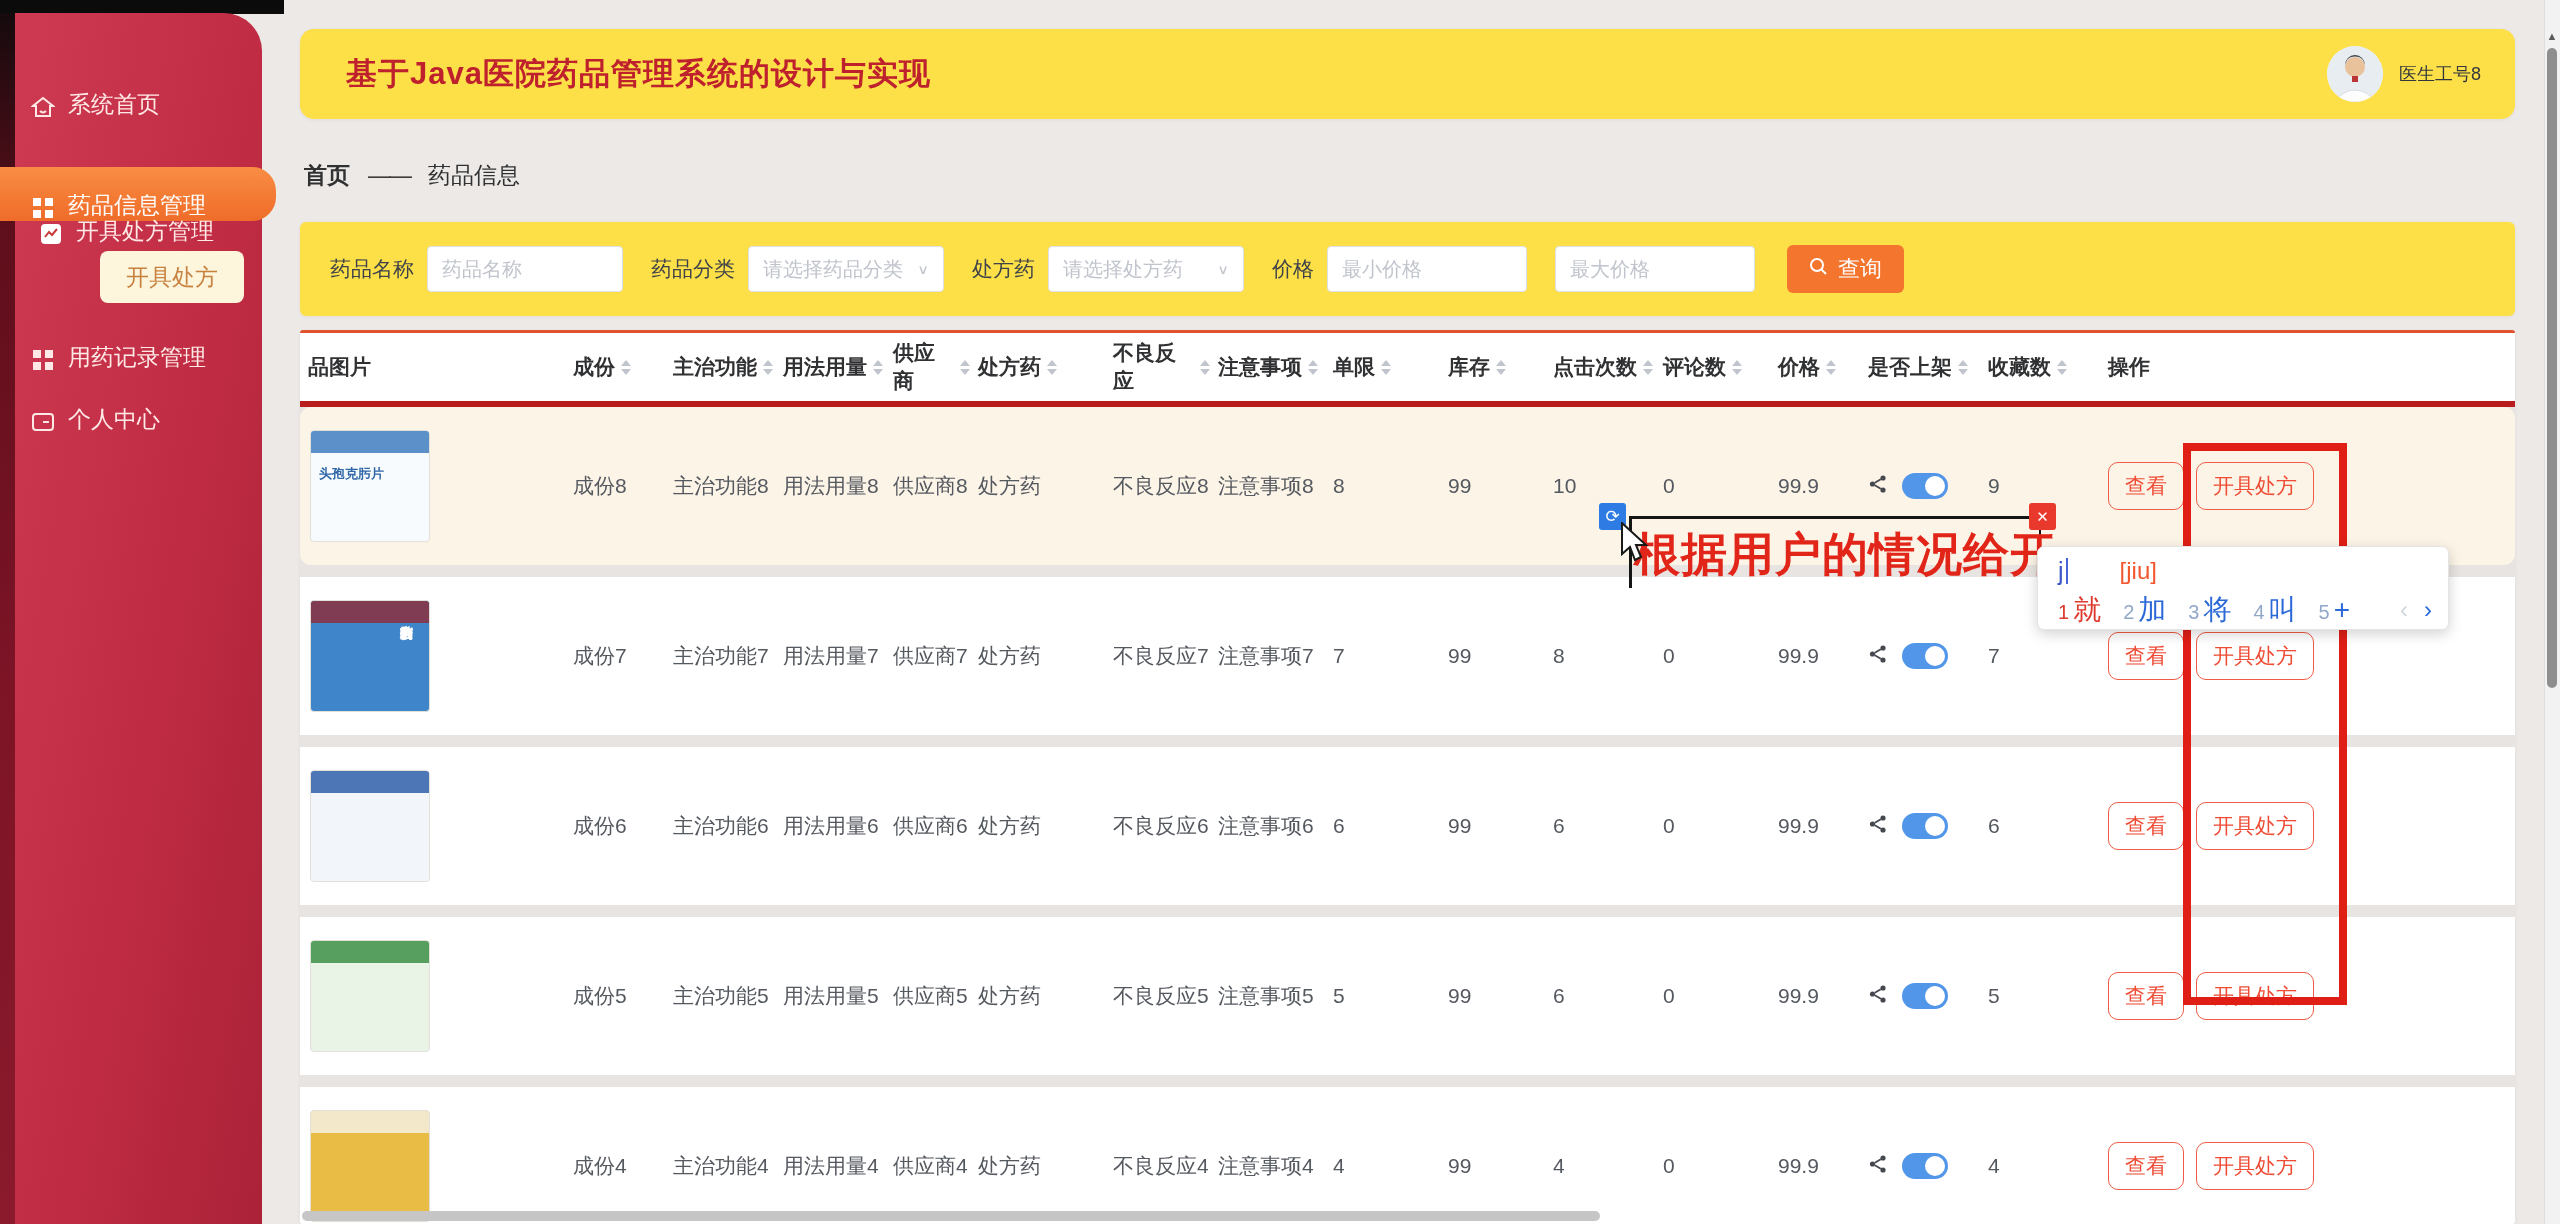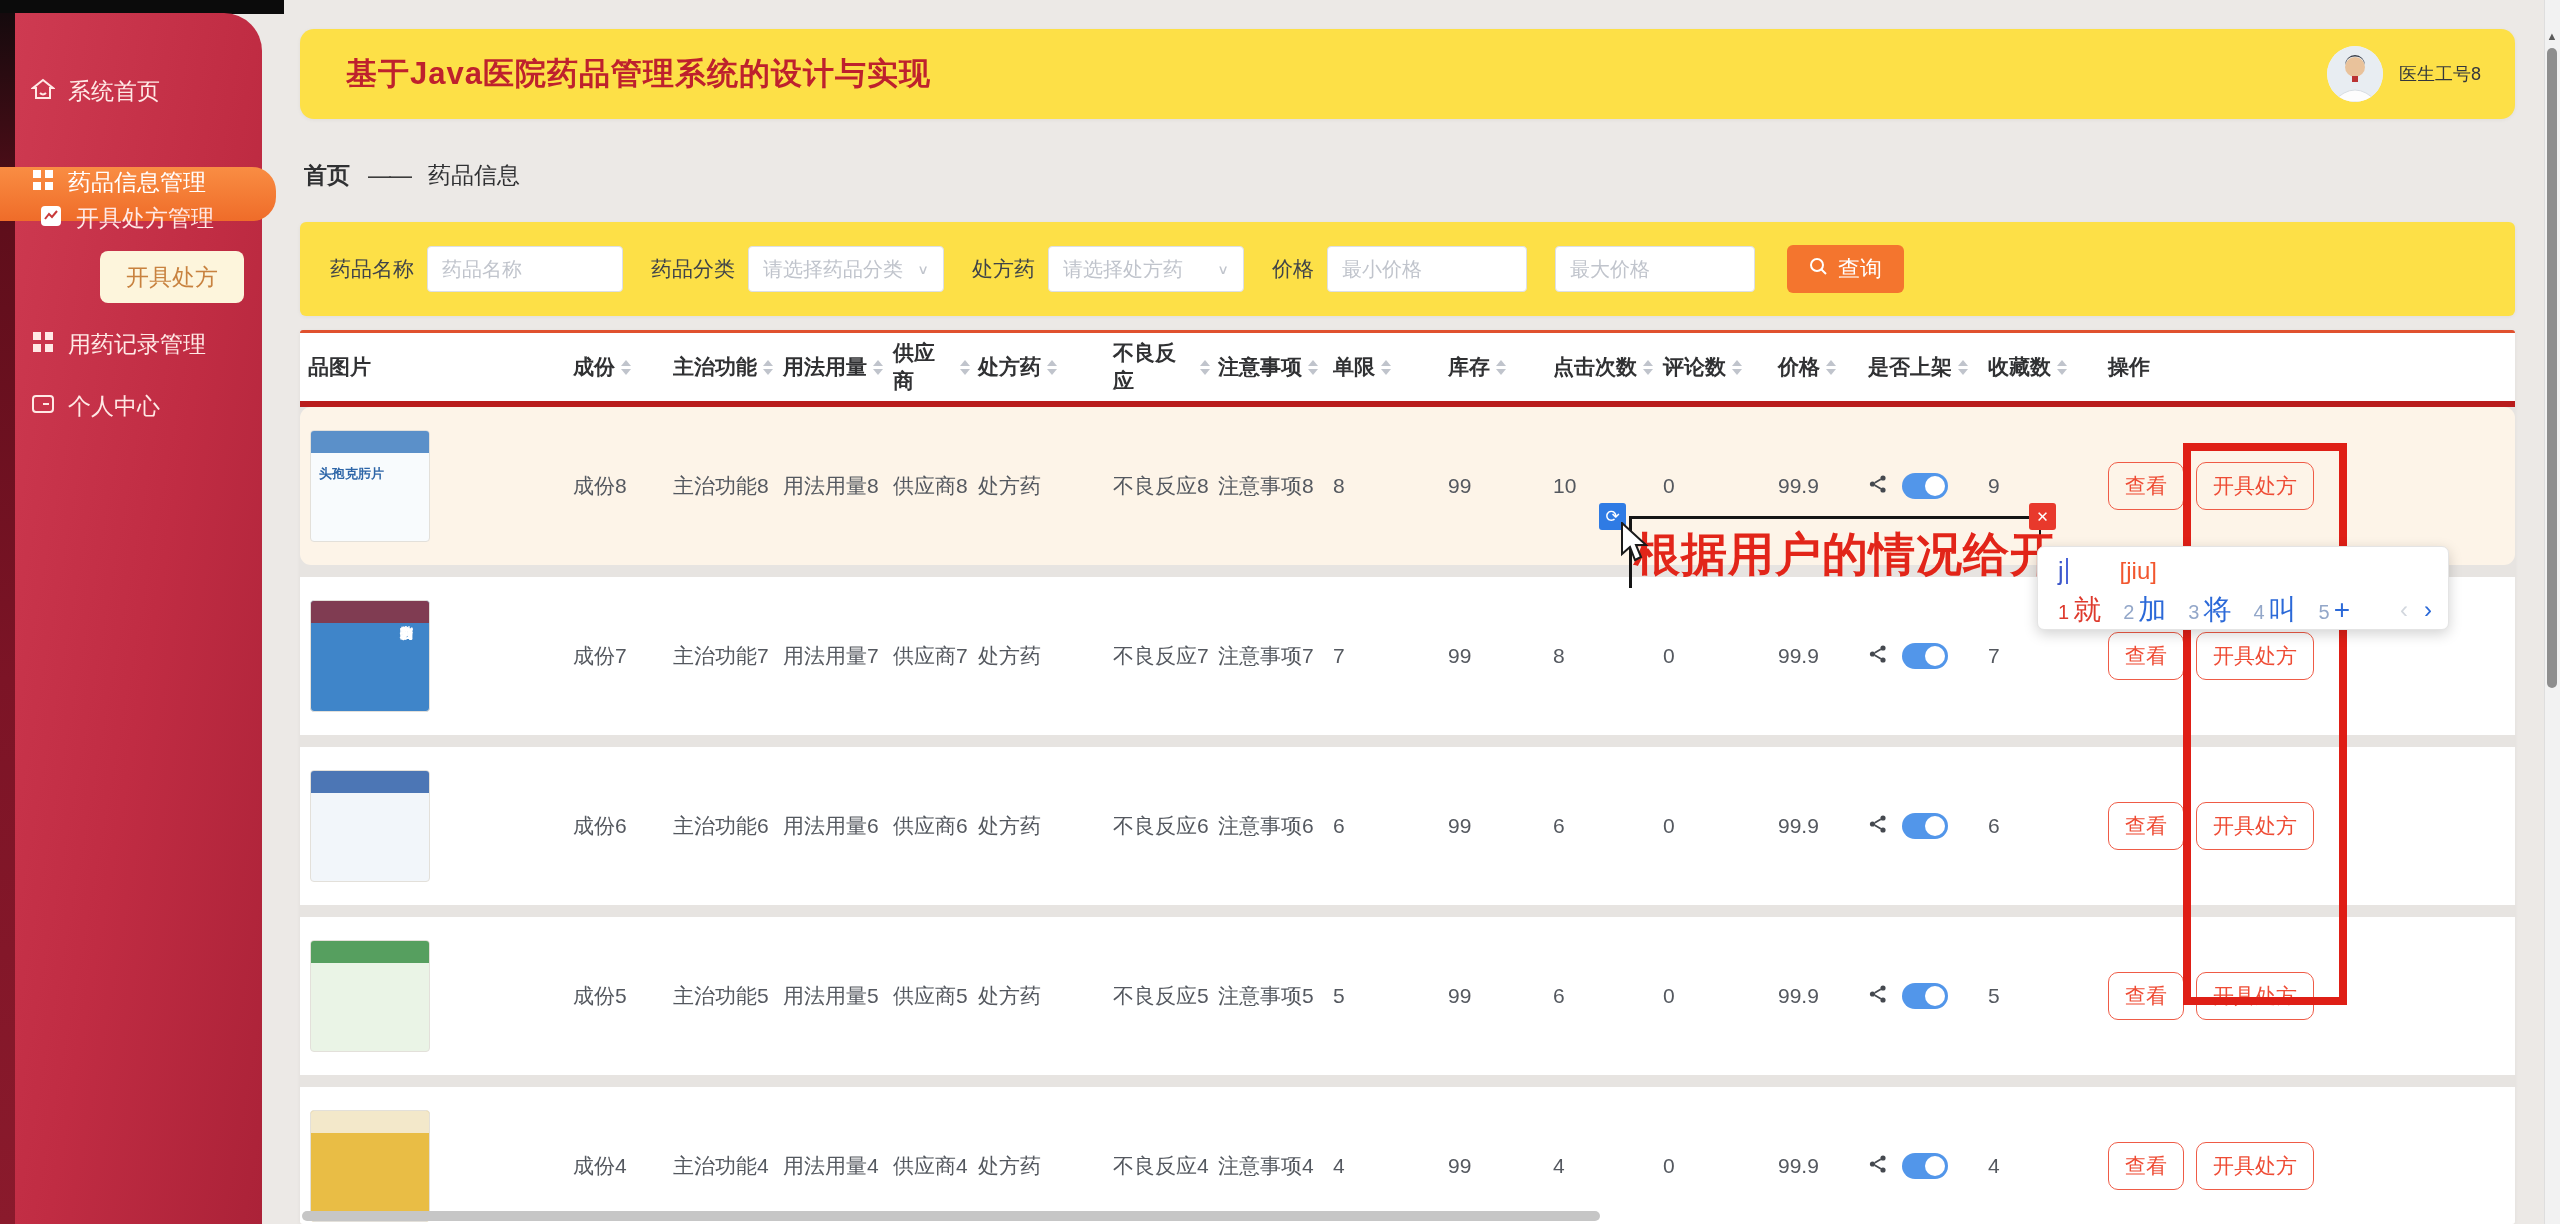--- a/index.html
+++ b/index.html
@@ -10,21 +10,21 @@
   
   .top-black { position:absolute; left:0; top:0; width:284px; height:14px; background:#0b0b0b; }
 
   
   .sidebar { position:absolute; left:0; top:13px; width:262px; height:1211px;
     background:linear-gradient(100deg,#cf3b52 0%,#c02c43 55%,#ab2238 100%);
     border-top-right-radius:38px; }
   .sidebar::before { content:""; position:absolute; left:0; top:0; bottom:0; width:15px;
     background:linear-gradient(180deg,#150a0d 0%,#5f0e1b 18%,#7c1426 55%,#8a1a2c 100%);
     border-top-right-radius:0; }
-  .side-item { position:absolute; left:0; width:262px; height:44px; display:flex; align-items:flex-start;
+  .side-item { position:absolute; left:0; width:262px; height:44px; display:flex; align-items:flex-end;
     padding-left:30px; color:#ffe9e6; font-size:23px; cursor:pointer; }
   .side-item .ic { width:26px; height:26px; margin-right:12px; display:inline-flex; align-items:center; justify-content:center; }
   .side-item.active { background:linear-gradient(180deg,#f98d43 0%,#ef6c29 100%);
     width:276px; height:54px; border-radius:0 24px 24px 0; color:#fff; }
   .side-sub { position:absolute; left:100px; width:144px; height:52px; background:#fdf5dc;
     border-radius:8px; display:flex; align-items:center; justify-content:center;
     color:#c8823f; font-size:23px; cursor:pointer; }
 
   
   .card { position:absolute; background:#fde047; box-shadow:0 1px 4px rgba(0,0,0,.05); }

